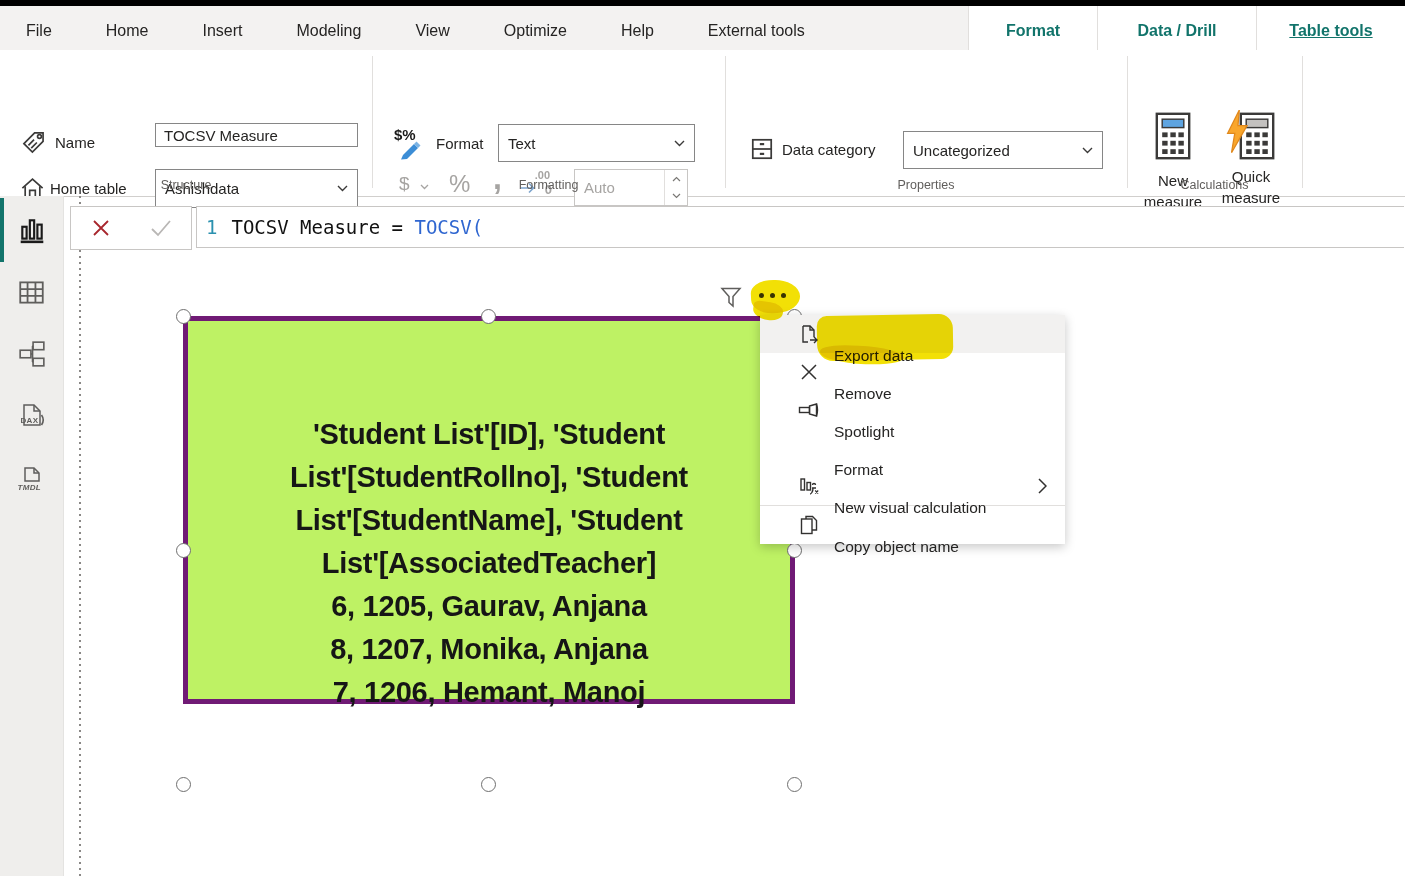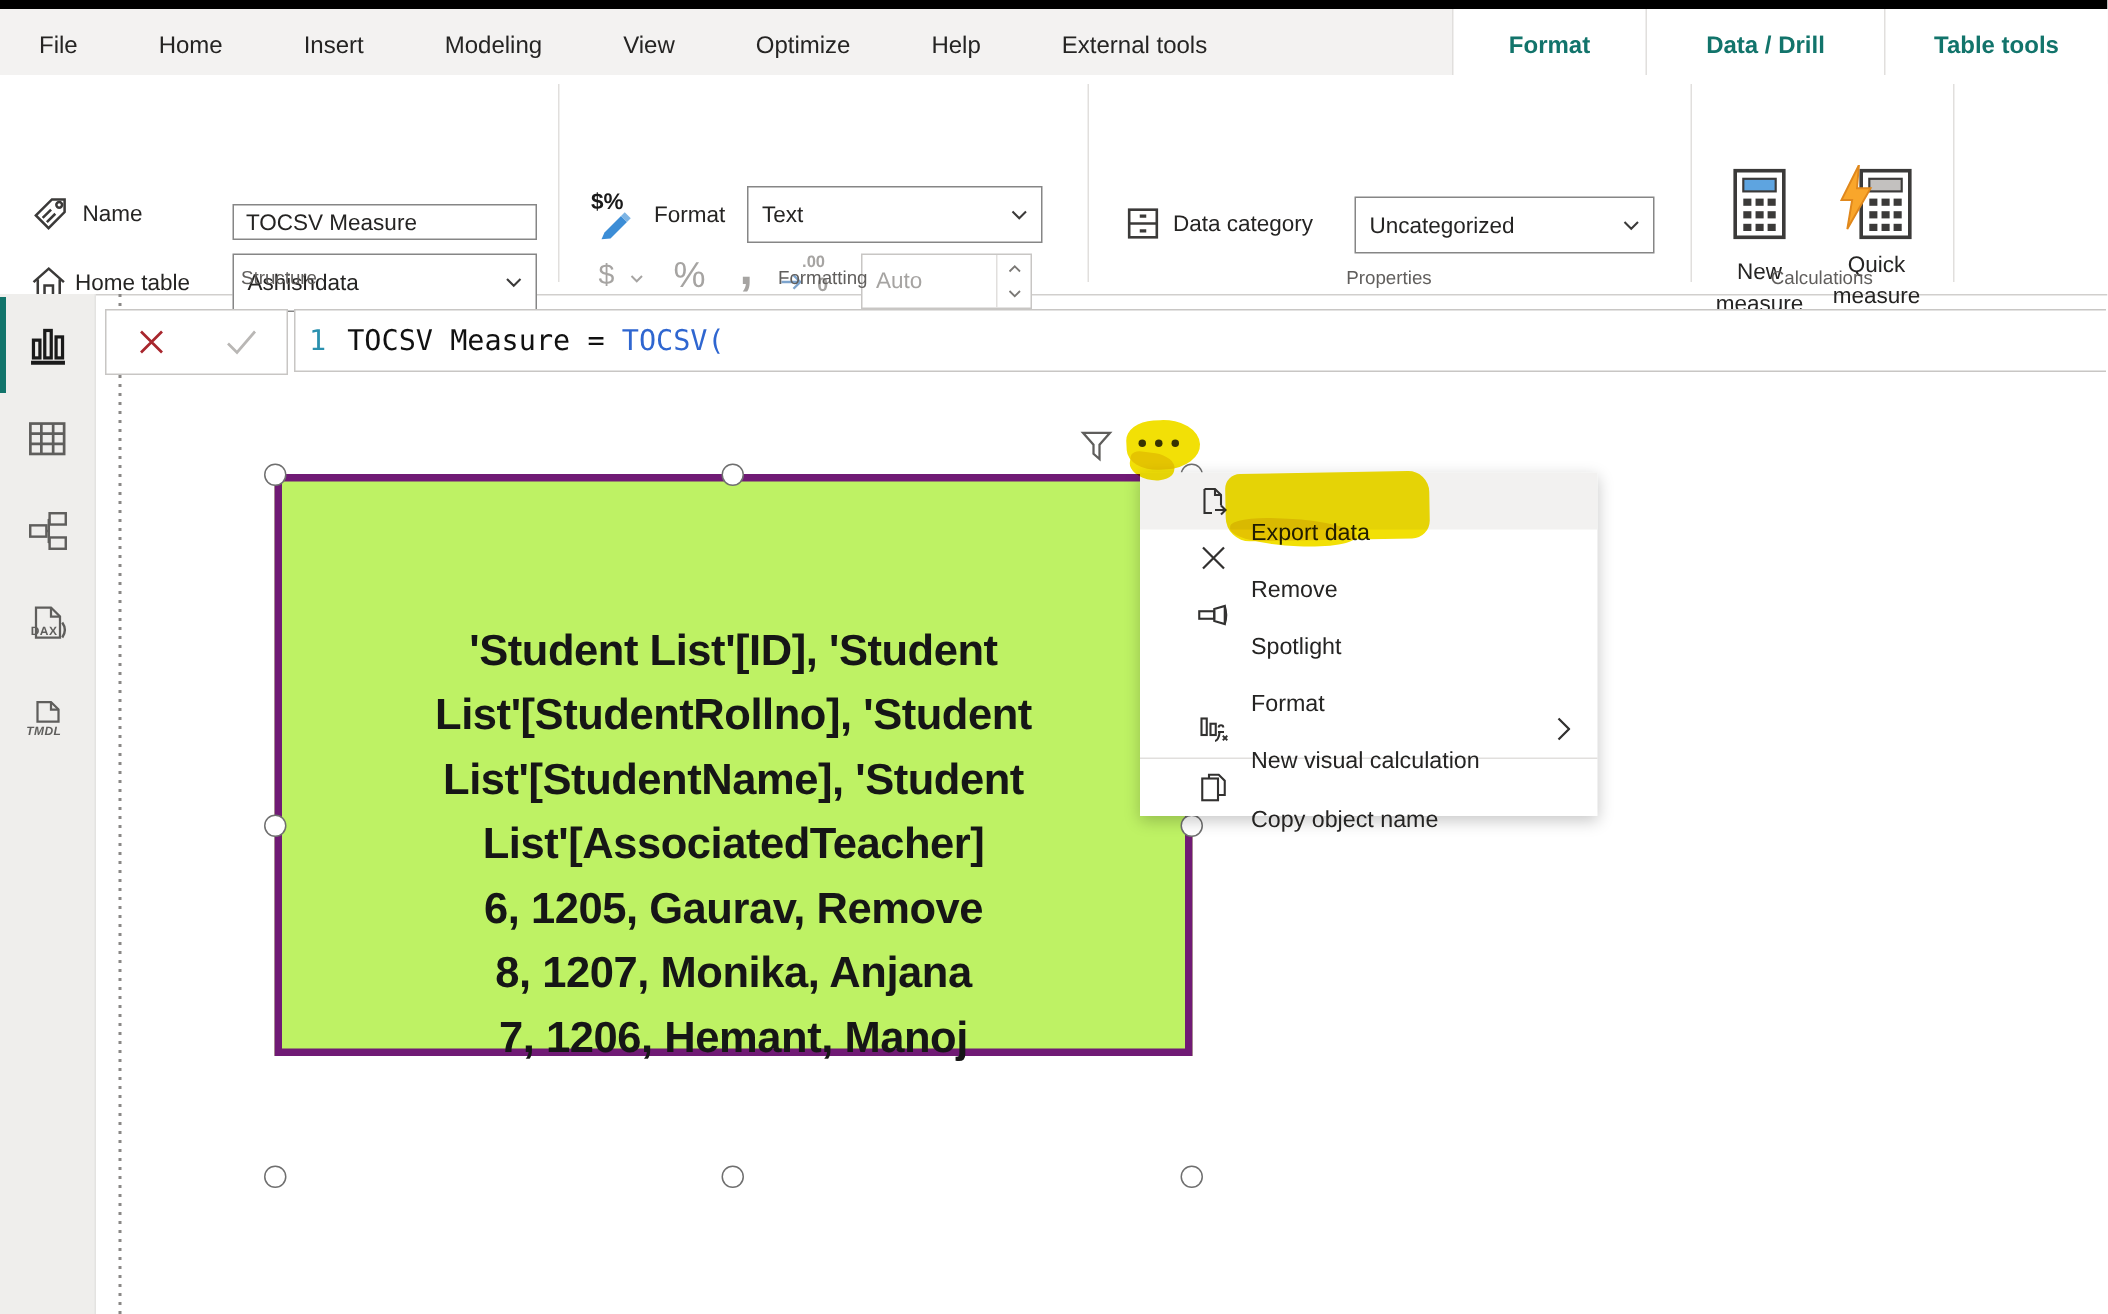--- a/index.html
+++ b/index.html
@@ -13,21 +13,21 @@
   .abs{position:absolute;}
 
   
   .tabbar{position:absolute;left:0;top:0;width:1405px;height:50px;background:#f3f2f1;
     display:flex;align-items:stretch;border-top:6px solid #000000;}
   .tab{display:flex;align-items:center;padding:0 27px;font-size:16px;color:#252423;cursor:default;}
   .tab:first-child{padding-left:26px;}
   .ctabs{margin-left:auto;display:flex;height:50px;}
   .ctab{display:flex;align-items:center;justify-content:center;background:#ffffff;
     color:#12746b;font-size:16px;font-weight:700;border-left:1px solid #e1dfdd;}
-  .ctab.w1{width:128px;}.ctab.w2{width:158px;}.ctab.w3{width:148px;}
+  .ctab.w1{width:128px;}.ctab.w2{width:158px;}.ctab.w3{width:148px;text-decoration:underline;}
 
   
   .ribbon{position:absolute;left:0;top:50px;width:1405px;height:146px;background:#ffffff;
     border-bottom:1px solid #d1cfcd;}
   .vsep{position:absolute;top:6px;bottom:8px;width:1px;background:#e1dfdd;}
   .grouplabel{position:absolute;bottom:4px;font-size:12.5px;color:#605e5c;text-align:center;}
   .rlabel{font-size:15px;color:#252423;}
   .field{position:absolute;background:#fff;border:1px solid #868686;display:flex;align-items:center;
     font-size:15px;color:#252423;box-sizing:border-box;}
   .field input{border:none;outline:none;font:inherit;color:inherit;width:100%;padding:0 8px;background:transparent;}
@@ -108,21 +108,21 @@
 </div>
 
 <div class="ribbon">
 
   <svg class="abs" style="left:20px;top:79px" width="27" height="27" viewBox="0 0 24 24" fill="none" stroke="#3b3a39" stroke-width="1.5">
     <path d="M3.5 13 13 3.5 H20.5 V11 L11 20.5 Z"></path>
       <circle cx="17.3" cy="6.7" r="1.7"></circle>
     <path d="M7.5 14.5 12.5 9.5 M10 17 15 12"></path>
   </svg>
   <div class="abs rlabel" style="left:55px;top:84px">Name</div>
-  <div class="field" style="left:155px;top:86px;width:203px;height:24px">
+  <div class="field" style="left:155px;top:73px;width:203px;height:24px">
     <input type="text" value="TOCSV Measure" style="">
   </div>
   <svg class="abs" style="left:19px;top:124px" width="27" height="27" viewBox="0 0 24 24" fill="none" stroke="#3b3a39" stroke-width="1.5">
     <path d="M3 12.5 12 4.5 21 12.5"></path>
       <path d="M5.5 10.8 V20.5 H9.5 V14.5 H14.5 V20.5 H18.5 V10.8"></path>
   </svg>
   <div class="abs rlabel" style="left:50px;top:130px">Home table</div>
   <div class="field selbox" style="left:155px;top:119px;width:203px;height:39px">
     <span>Ashishdata</span>
     <svg class="chev" width="11" height="7" viewBox="0 0 11 7" fill="none" stroke="#3b3a39" stroke-width="1.4">
@@ -302,21 +302,21 @@
     </div>
   </div>
 </div>
 
 <div class="visualcard">
   <div class="cardtext">
     <div>'Student List'[ID], 'Student</div>
     <div>List'[StudentRollno], 'Student</div>
     <div>List'[StudentName], 'Student</div>
     <div>List'[AssociatedTeacher]</div>
-    <div>6, 1205, Gaurav, Remove</div>
+    <div>6, 1205, Gaurav, Anjana</div>
     <div>8, 1207, Monika, Anjana</div>
     <div>7, 1206, Hemant, Manoj</div>
   </div>
 </div>
 
 <div class="handle" style="left:176px;top:309px"></div>
 <div class="handle" style="left:481px;top:309px"></div>
 <div class="handle" style="left:787px;top:309px"></div>
 <div class="handle" style="left:176px;top:543px"></div>
 <div class="handle" style="left:787px;top:543px"></div>

